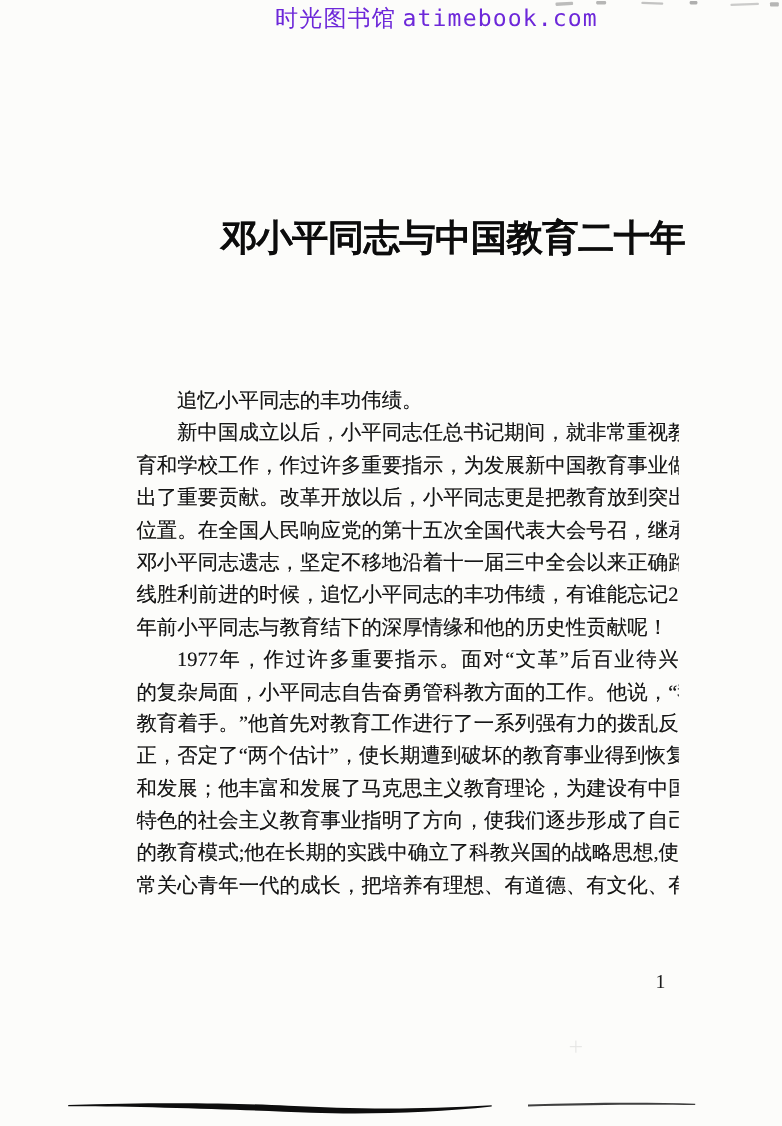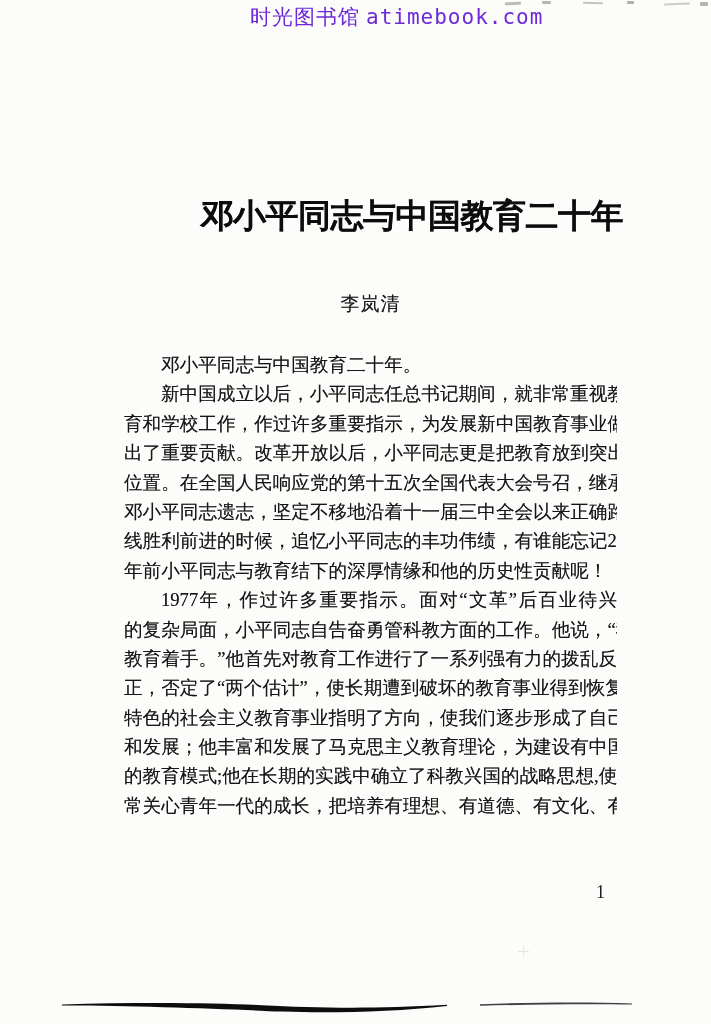--- a/index.html
+++ b/index.html
@@ -129,37 +129,36 @@
 
   <div class="speck" style="left:505px;top:2px;width:16px;height:3px;opacity:.45;transform:rotate(-3deg);"></div>
   <div class="speck" style="left:542px;top:1px;width:9px;height:3px;opacity:.5;"></div>
   <div class="speck" style="left:583px;top:2px;width:20px;height:2px;opacity:.4;transform:rotate(2deg);"></div>
   <div class="speck" style="left:627px;top:1px;width:7px;height:3px;opacity:.55;"></div>
   <div class="speck" style="left:664px;top:3px;width:26px;height:2px;opacity:.35;transform:rotate(-2deg);"></div>
   <div class="speck" style="left:700px;top:2px;width:8px;height:4px;opacity:.5;"></div>
 
   <h1 class="title">邓小平同志与中国教育二十年</h1>
 
-  <div class="author">李岚清</div>
 
   <div class="body-text" id="body-text">
-      <div class="line indent para-end">邓小平同志与中国教育二十年。</div>
+      <div class="line indent para-end">追忆小平同志的丰功伟绩。</div>
       <div class="line indent">新中国成立以后，小平同志任总书记期间，就非常重视教</div>
       <div class="line">育和学校工作，作过许多重要指示，为发展新中国教育事业做</div>
       <div class="line">出了重要贡献。改革开放以后，小平同志更是把教育放到突出</div>
       <div class="line">位置。在全国人民响应党的第十五次全国代表大会号召，继承</div>
       <div class="line">邓小平同志遗志，坚定不移地沿着十一届三中全会以来正确路</div>
       <div class="line">线胜利前进的时候，追忆小平同志的丰功伟绩，有谁能忘记20</div>
       <div class="line para-end">年前小平同志与教育结下的深厚情缘和他的历史性贡献呢！</div>
       <div class="line indent">1977年，作过许多重要指示。面对“文革”后百业待兴</div>
       <div class="line">的复杂局面，小平同志自告奋勇管科教方面的工作。他说，“我</div>
       <div class="line">教育着手。”他首先对教育工作进行了一系列强有力的拨乱反</div>
       <div class="line">正，否定了“两个估计”，使长期遭到破坏的教育事业得到恢复</div>
+      <div class="line">和发展；他丰富和发展了马克思主义教育理论，为建设有中国</div>
       <div class="line">特色的社会主义教育事业指明了方向，使我们逐步形成了自己</div>
-      <div class="line">和发展；他丰富和发展了马克思主义教育理论，为建设有中国</div>
       <div class="line">的教育模式;他在长期的实践中确立了科教兴国的战略思想,使</div>
       <div class="line">常关心青年一代的成长，把培养有理想、有道德、有文化、有</div>
     </div>
 
   <div class="page-number">1</div>
 
   <div class="faint-cross"></div>
 
   <svg class="bottom-streak" viewBox="0 0 711 30" xmlns="http://www.w3.org/2000/svg">
     <path d="M62 12.5 C 140 10, 215 10.8, 262 13.2 C 318 16, 372 17.2, 447 12.8 L 447 14 C 395 19.8, 330 21.5, 283 19.6 C 225 17.2, 130 13.4, 62 13.6 Z" fill="#0d0d0d"></path>

